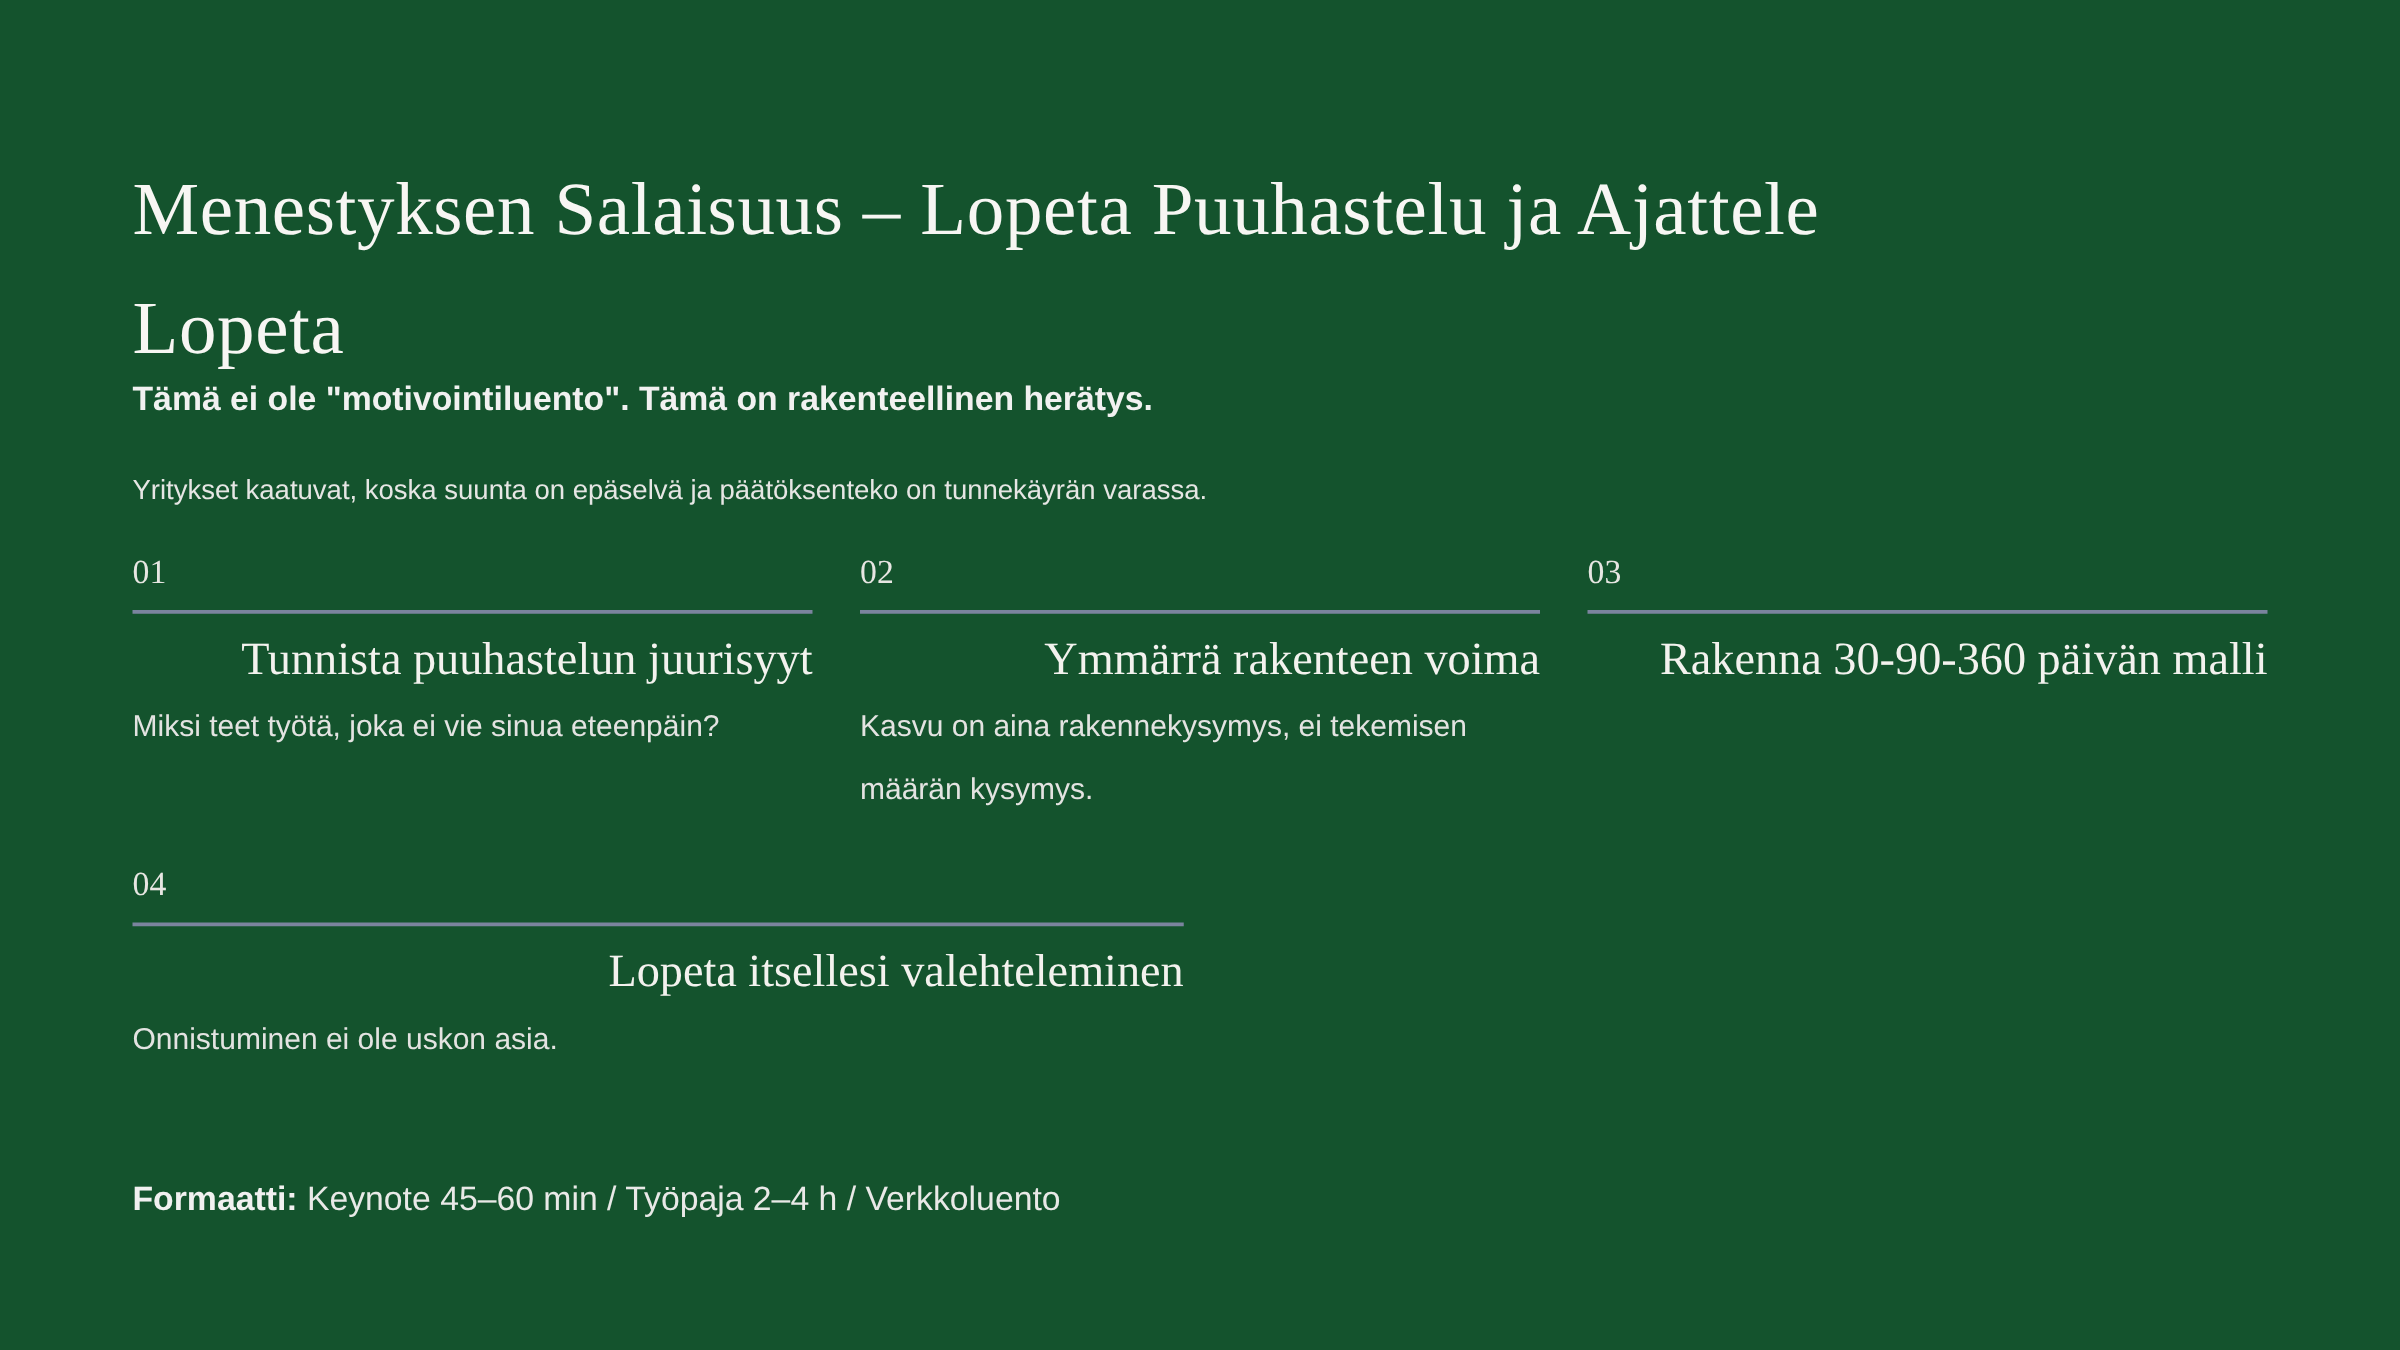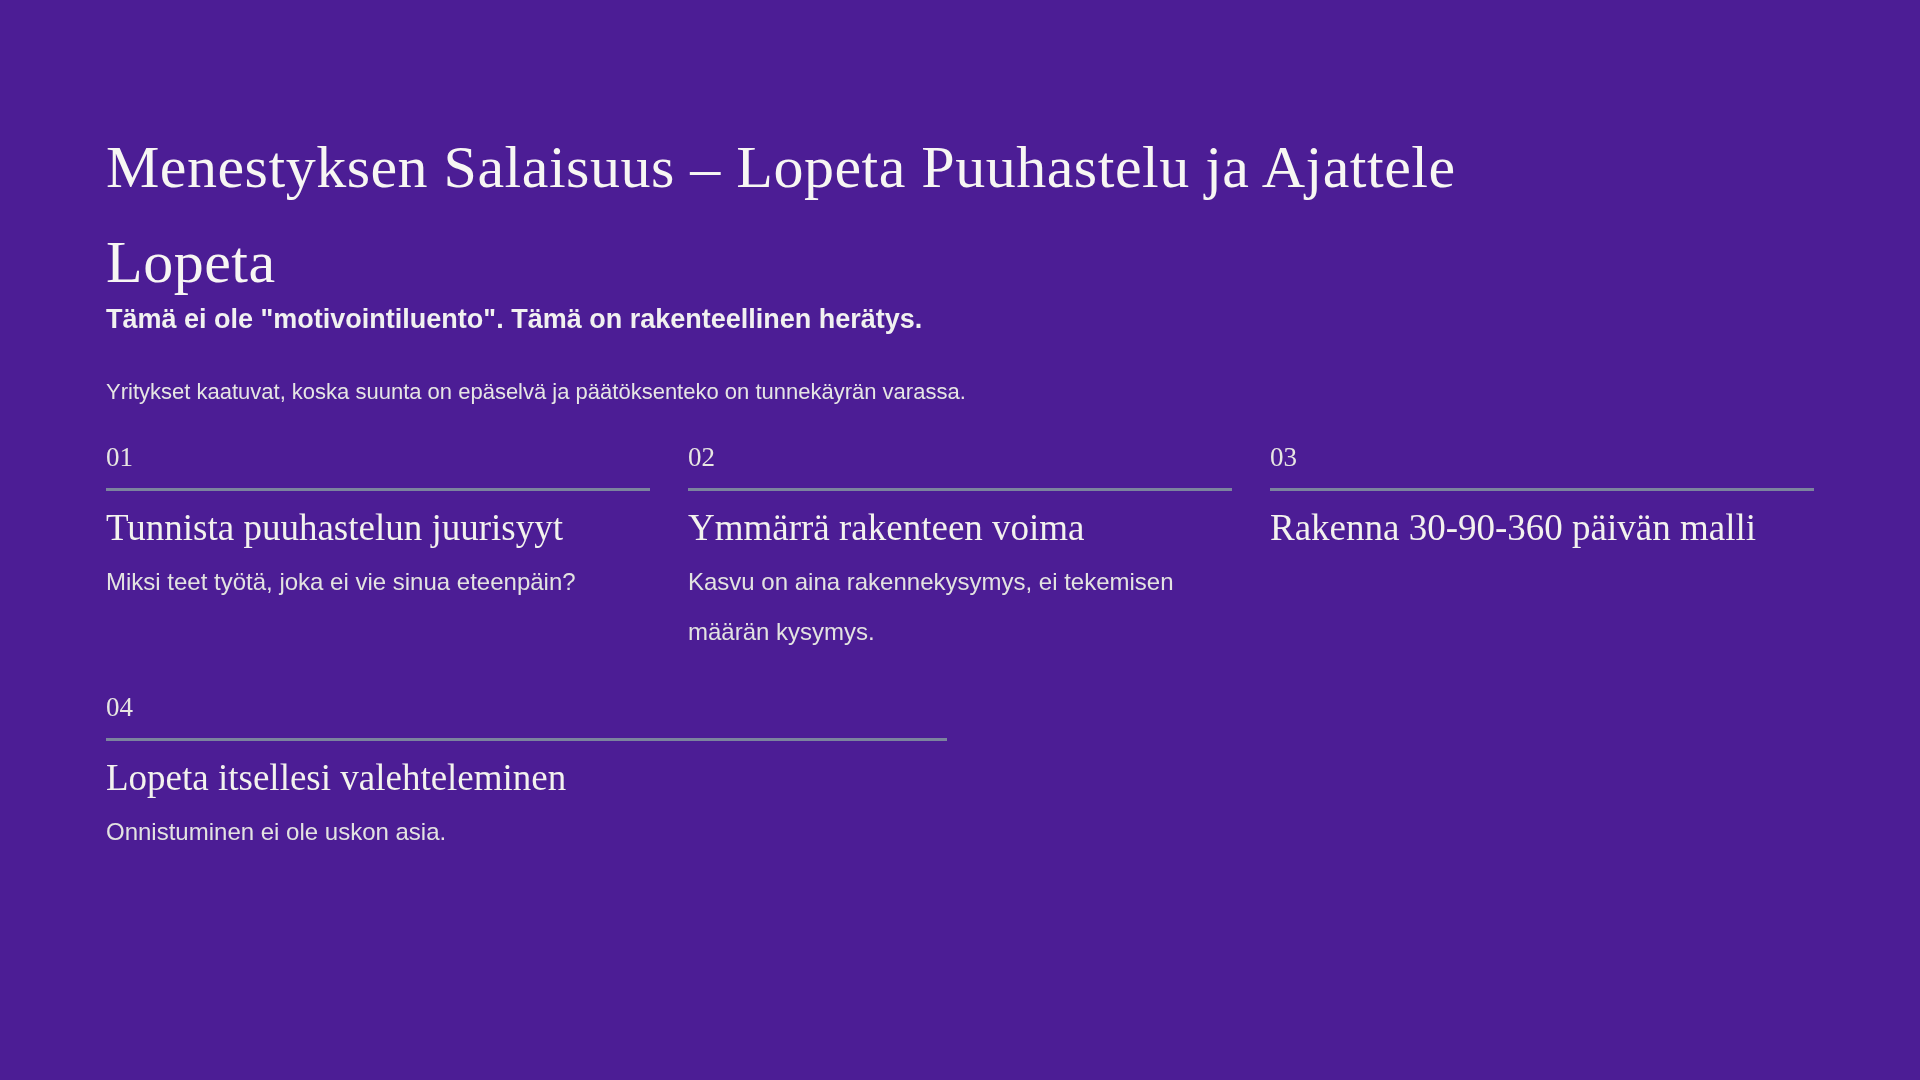--- a/index.html
+++ b/index.html
@@ -10,21 +10,21 @@
     width: 1920px;
     height: 1080px;
     background: #000000;
     overflow: hidden;
     font-family: "Liberation Sans", "DejaVu Sans", sans-serif;
   }
   .slide {
     position: relative;
     width: 1920px;
     height: 1080px;
-    background: #4c1d95;
+    background: #14532d;
   }
   .slide-title {
     position: absolute;
     left: 106px;
     top: 80px;
     width: 1710px;
     font-family: "Liberation Serif", "DejaVu Serif", serif;
     font-size: 60px;
     line-height: 95px;
     font-weight: 500;
@@ -82,20 +82,21 @@
     background: #7b849e;
     border: none;
   }
   .point-heading {
     margin-top: 14px;
     font-family: "Liberation Serif", "DejaVu Serif", serif;
     font-size: 37px;
     line-height: 46px;
     font-weight: 500;
     color: #f3f2ee;
+    text-align: right;
   }
   .point-body {
     margin-top: 6px;
     font-size: 24px;
     line-height: 50px;
     font-weight: 400;
     color: #e3e3e1;
   }
   .slide-footer {
     position: absolute;
@@ -145,14 +146,19 @@
 
   <div class="points-row row-2">
     <div class="point-card">
       <div class="point-number">04</div>
       <div class="point-divider"></div>
       <div class="point-heading">Lopeta itsellesi valehteleminen</div>
       <div class="point-body">Onnistuminen ei ole uskon asia.</div>
     </div>
   </div>
 
+  <div class="slide-footer">
+    <span class="label">Formaatti:</span>
+    <span> </span>
+    <span class="value">Keynote 45–60 min / Työpaja 2–4 h / Verkkoluento</span>
+  </div>
 
 </div>
 
 </body></html>

